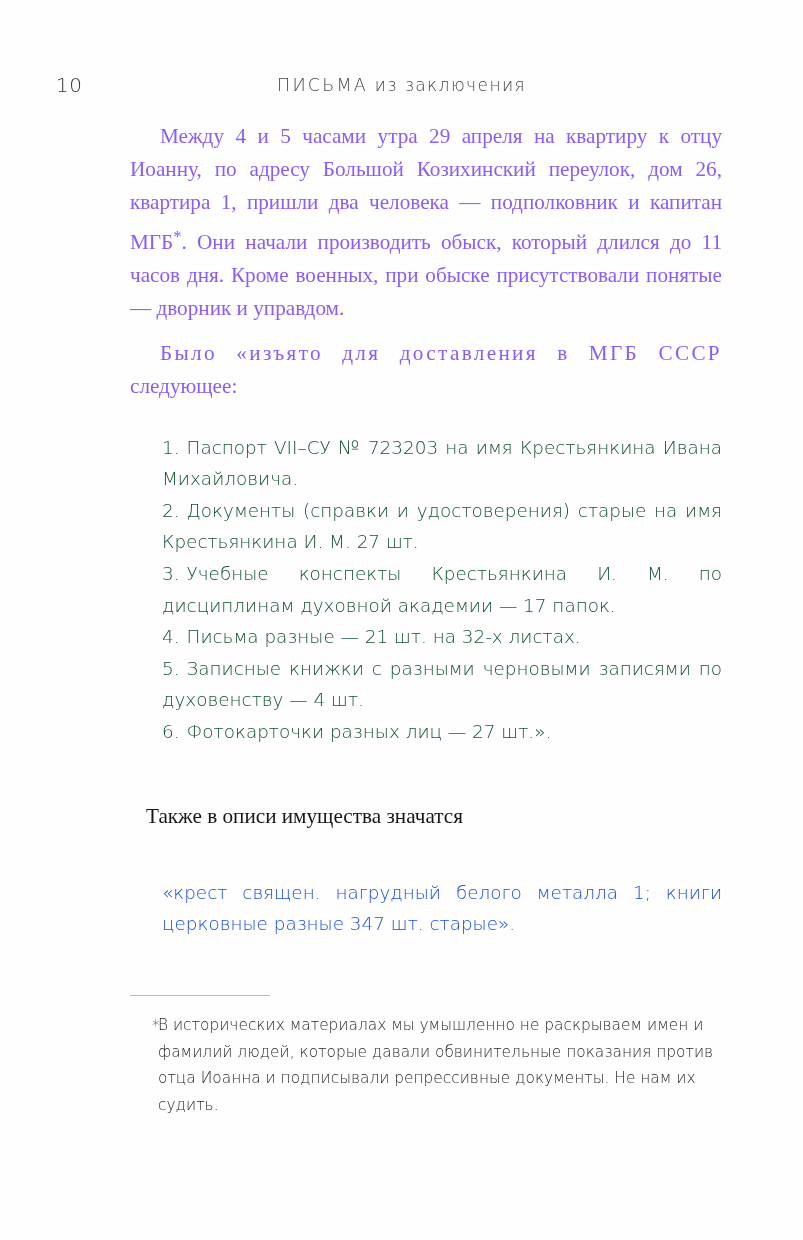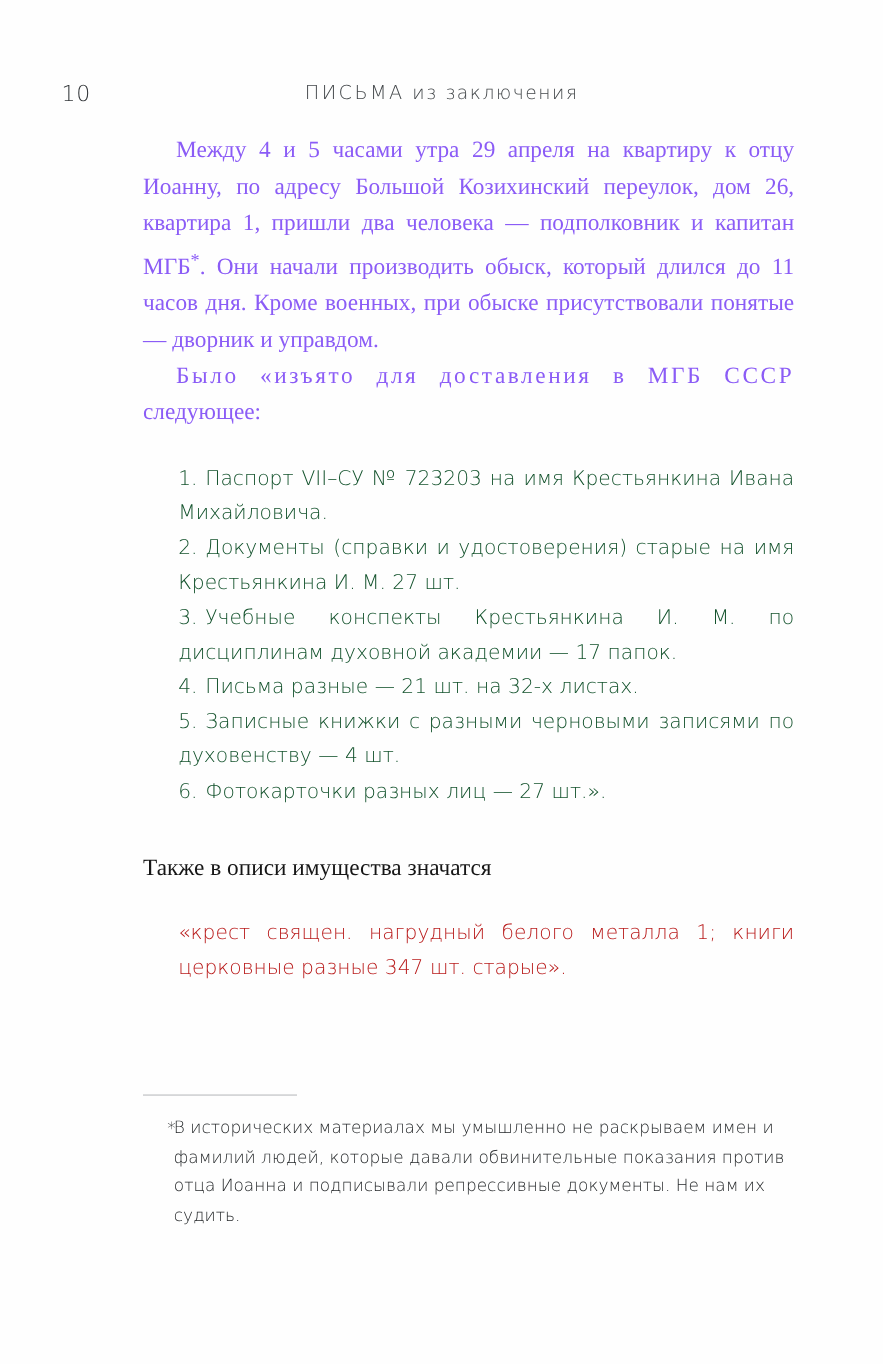--- a/index.html
+++ b/index.html
@@ -81,21 +81,21 @@
     margin: 0;
     font-family: "Liberation Serif", "DejaVu Serif", serif;
     font-size: 21.2px;
     line-height: 33.2px;
     text-align: justify;
     text-indent: 30px;
     hyphens: manual;
     color: #8b5cf6;
   }
   p.body-par + p.body-par {
-    margin-top: 0;
+    margin-top: 12px;
   }
   .fn-marker {
     font-size: 0.78em;
     vertical-align: 0.42em;
     letter-spacing: 0;
   }
 
   
   .tracked {
     letter-spacing: 2.35px;
@@ -122,27 +122,27 @@
     display: inline;
     padding-right: 7px;
   }
 
   p.quote-block {
     margin: 0 0 0 32px;
     font-family: "DejaVu Sans", "Liberation Sans", sans-serif;
     font-weight: 300;
     font-size: 18.4px;
     line-height: 31.6px;
-    color: #b91c1c;
+    color: #1d4ed8;
     text-align: justify;
     width: 560px;
   }
 
   p.lead-in {
-    margin: 0;
+    margin: 16px;
     font-family: "Liberation Serif", "DejaVu Serif", serif;
     font-size: 21.2px;
     line-height: 33.2px;
     text-indent: 0;
     color: #161616;
   }
   .gap-m  { height: 28px; }
   .gap-l  { height: 36px; }
 
   

